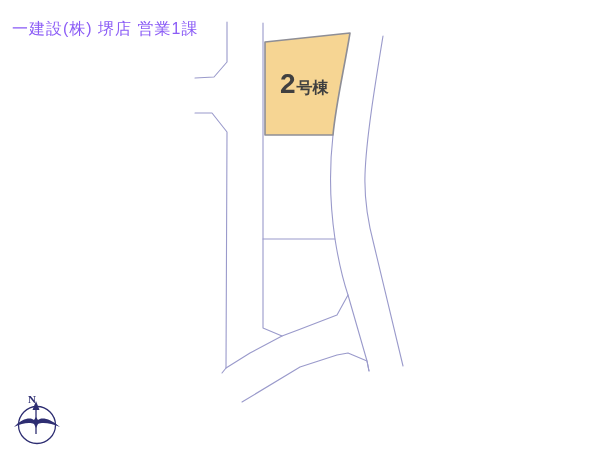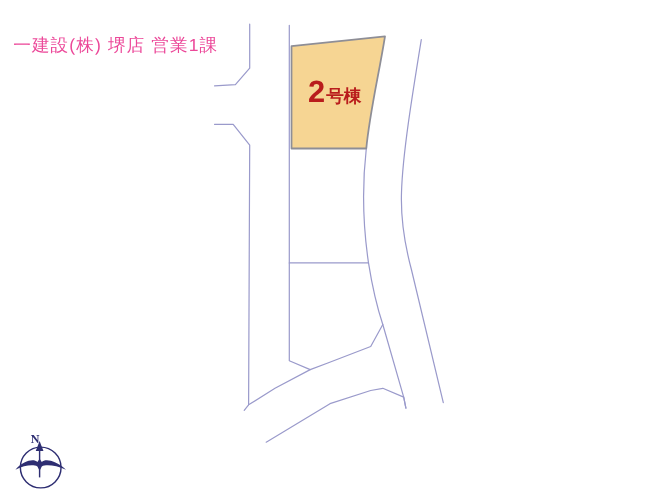--- a/index.html
+++ b/index.html
@@ -8,24 +8,23 @@
     background:#ffffff;
     position:relative;
     overflow:hidden;
     font-family:"Liberation Sans","DejaVu Sans",sans-serif;
   }
   .header-title{
     position:absolute;
     left:12px;top:19px;
     font-size:16px;
     letter-spacing:1px;
-    color:#ec4899;
+    color:#8b5cf6;
     white-space:nowrap;
     user-select:none;
-    margin-top:12px;
   }
   .plan-svg{
     position:absolute;
     left:0;top:0;
     width:600px;height:450px;
   }
   .mline{
     stroke:#9a9acb;
     stroke-width:1.1;
     fill:none;
@@ -33,21 +32,21 @@
     stroke-linecap:round;
   }
   .plot-outline{
     stroke:#8e8e96;
     stroke-width:1.6;
     stroke-linejoin:round;
   }
   .plot-label{
     position:absolute;
     left:280px;top:68px;
-    color:#b91c1c;
+    color:#404040;
     white-space:nowrap;
     user-select:none;
   }
   .plot-label .num{
     font-size:28px;
     font-weight:bold;
     letter-spacing:1px;
   }
   .plot-label .suffix{
     font-size:16px;

